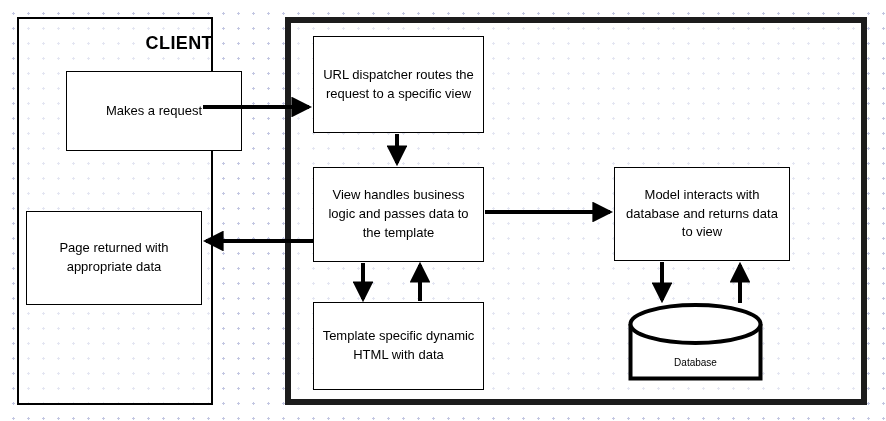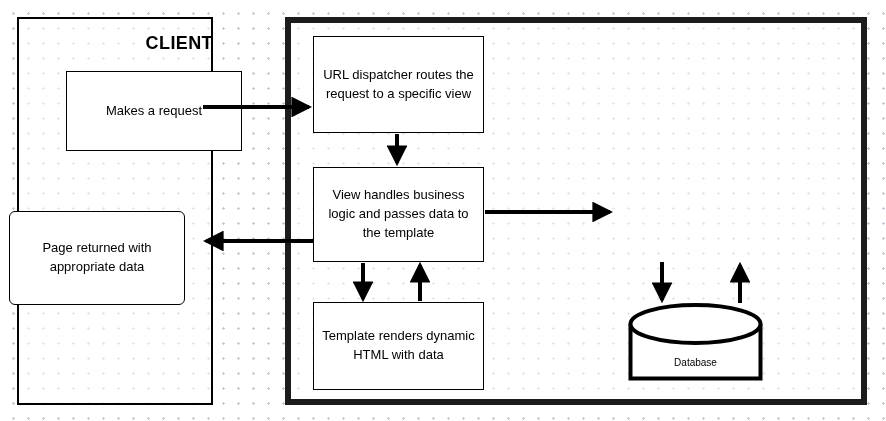--- a/index.html
+++ b/index.html
@@ -73,21 +73,21 @@
     align-items: center;
     justify-content: center;
     text-align: center;
     font-size: 13px;
     line-height: 1.45;
     color: #000000;
     padding: 2px 6px;
   }
 
   #node-makes-request  { left: 26px;  top: 71px;  width: 176px; height: 80px; margin-left: 40px; }
-  #node-page-returned  { left: 9px;  top: 211px; width: 176px; height: 94px; border-radius: 6px; }
+  #node-page-returned  { left: 26px;  top: 211px; width: 176px; height: 94px; }
   #node-url-dispatcher { left: 313px; top: 36px;  width: 171px; height: 97px; }
   #node-view           { left: 313px; top: 167px; width: 171px; height: 95px; text-align: center; }
   #node-template       { left: 313px; top: 302px; width: 171px; height: 88px; }
   #node-model          { left: 614px; top: 167px; width: 176px; height: 94px; }
 
   
   #db-cylinder {
     position: absolute;
     left: 627px;
     top: 302px;
@@ -130,22 +130,23 @@
   <div class="container-box" id="server-container"></div>
 
   <div class="node-box" id="node-makes-request">Makes a request</div>
 
   <div class="node-box" id="node-page-returned">Page returned with appropriate data</div>
 
   <div class="node-box" id="node-url-dispatcher">URL dispatcher routes the request to a  specific view</div>
 
   <div class="node-box" id="node-view">View handles business logic and passes data to the template</div>
 
-  <div class="node-box" id="node-template">Template renders dynamic HTML with data</div>
+  <div class="node-box" id="node-template">Template specific dynamic HTML with data</div>
 
+  <div class="node-box" id="node-model">Model interacts with database and returns data to view</div>
 
   <svg id="db-cylinder" viewBox="0 0 137 80">
     <path d="M3.5,22 L3.5,76.5 L133.5,76.5 L133.5,22" fill="#ffffff" stroke="#000000" stroke-width="4"></path>
     <ellipse cx="68.5" cy="22" rx="65" ry="19" fill="#ffffff" stroke="#000000" stroke-width="4"></ellipse>
   </svg>
   <div id="db-label">Database</div>
 
   <svg id="connectors">
     <defs>
       <marker id="arrowhead" markerWidth="5.2" markerHeight="5.2" refX="4.4" refY="2.6" orient="auto" markerUnits="strokeWidth">

